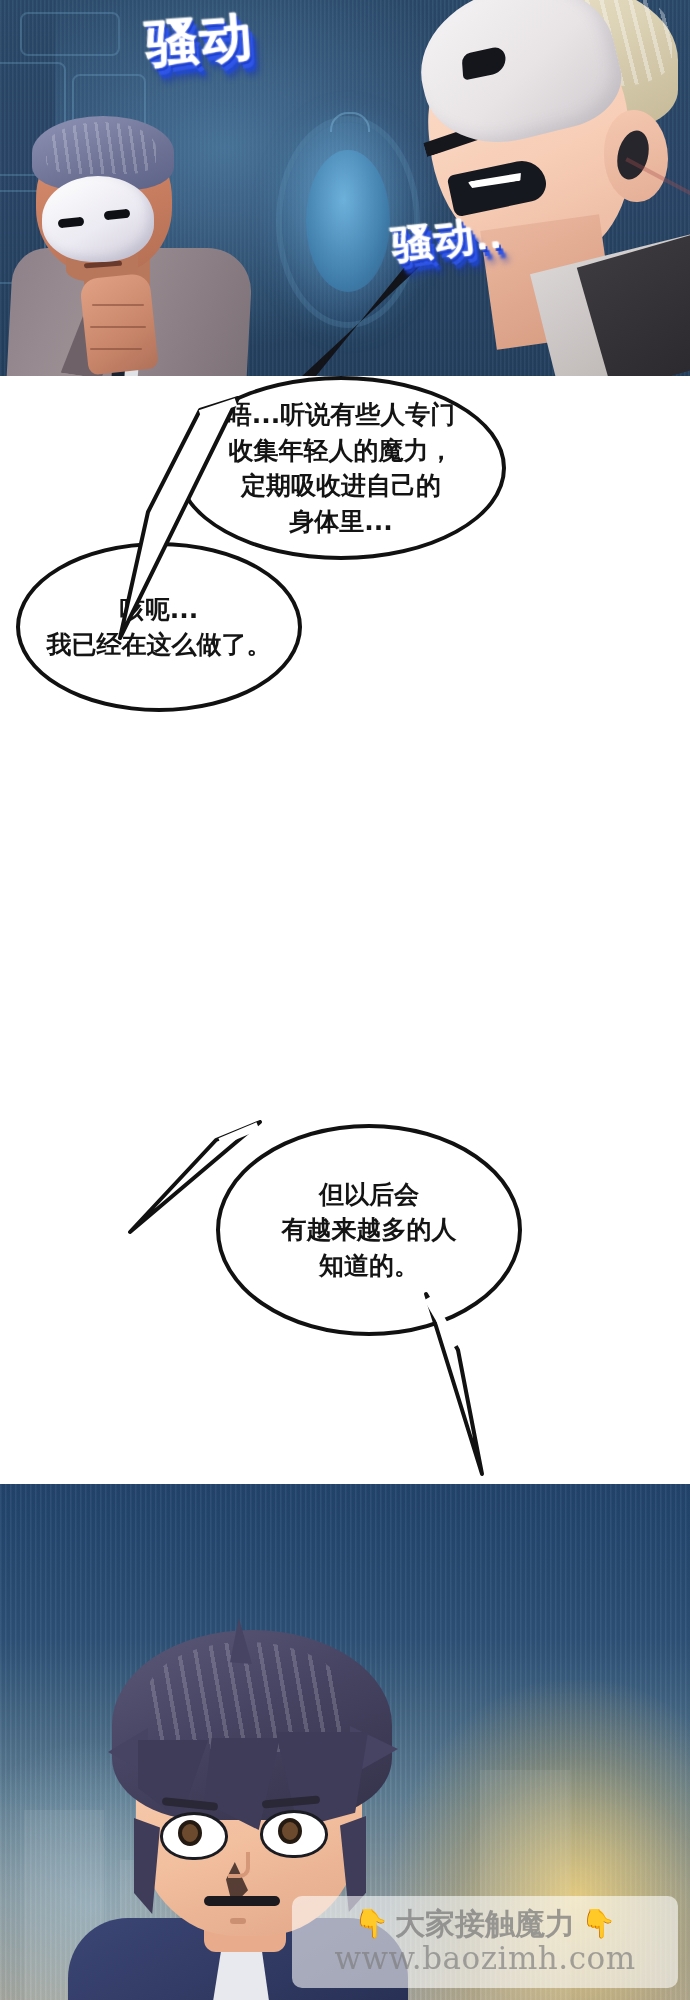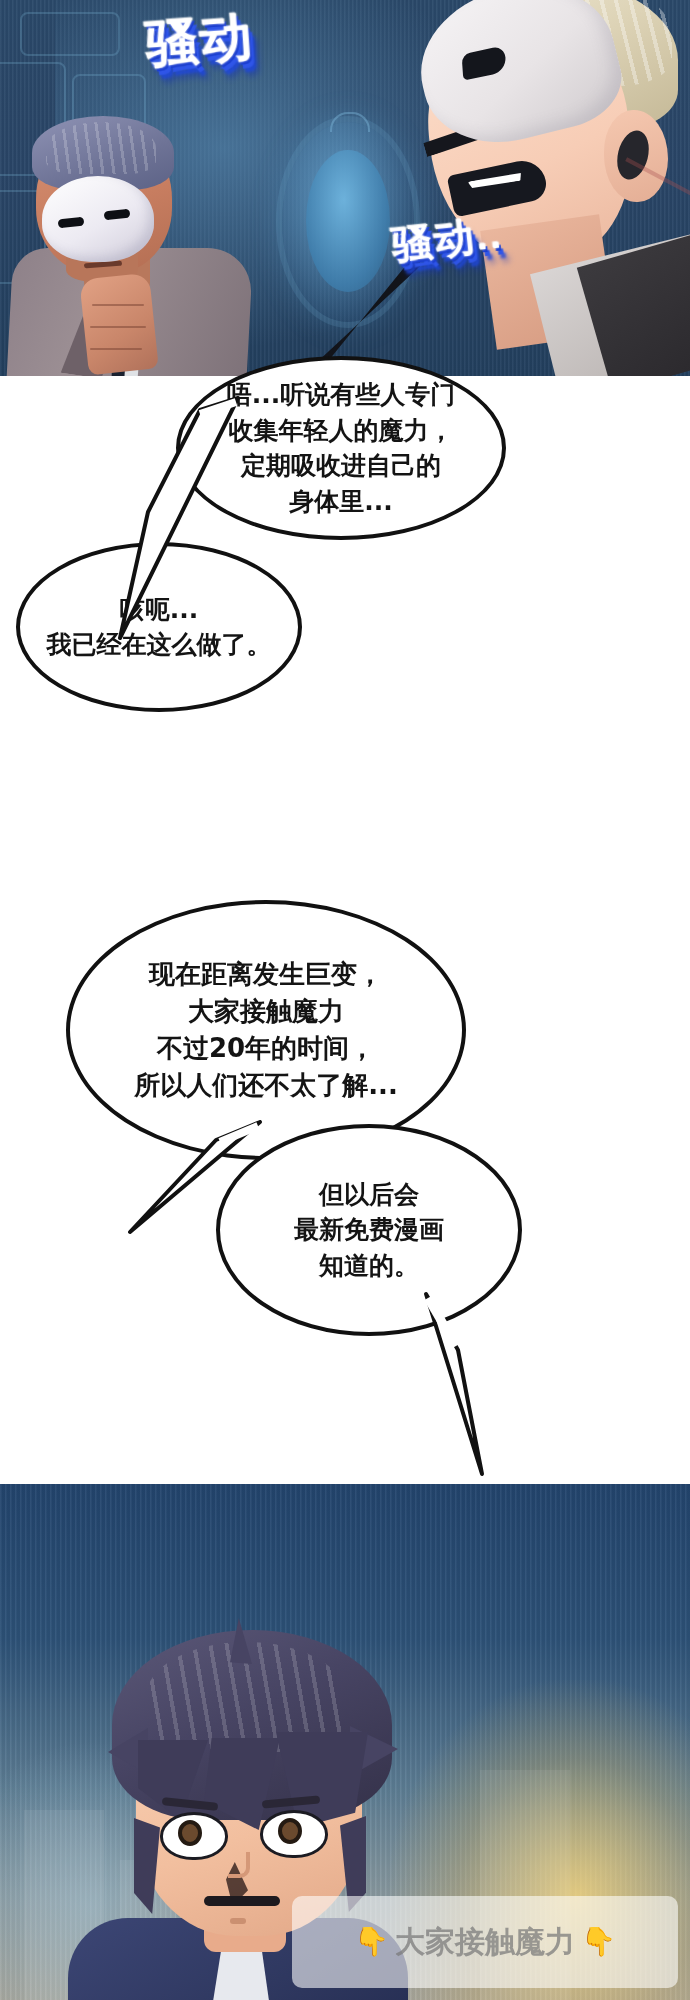--- a/index.html
+++ b/index.html
@@ -317,21 +317,21 @@
     text-align: center;
     color: #141414;
     font-family: "DejaVu Sans", "Liberation Sans", sans-serif;
     font-weight: 700;
     line-height: 1.42;
     white-space: pre-line;
     padding: 0 10px;
   }
 
   
-  #bubble-1 { left: 176px; top: 356px; width: 330px; height: 184px; }
+  #bubble-1 { left: 176px; top: 376px; width: 330px; height: 184px; }
   #bubble-1 .btext { font-size: 25px; }
 
   
   #bubble-2 { left: 16px; top: 542px; width: 286px; height: 170px; }
   #bubble-2 .btext { font-size: 25px; }
 
   
   #bubble-3 { left: 66px; top: 900px; width: 400px; height: 260px; }
   #bubble-3 .btext { font-size: 26px; }
 
@@ -575,35 +575,29 @@
   <div class="bubble" id="bubble-2">
     <div class="btext">咳呃...
 我已经在这么做了。</div>
   </div>
 
   <svg class="tail-svg" style="left:120px; top:1120px; width:180px; height:120px;" viewBox="0 0 180 120">
     <path d="M140 2 L10 112 L96 20 Z" fill="#ffffff" stroke="#111111" stroke-width="4" stroke-linejoin="round"></path>
     <path d="M138 6 L100 22" stroke="#ffffff" stroke-width="8"></path>
   </svg>
 
-  <div class="bubble" id="bubble-3">
-    <div class="btext">现在距离发生巨变，
-大家接触魔力
-不过20年的时间，
-所以人们还不太了解...</div>
-  </div>
 
   <svg class="tail-svg" style="left:400px; top:1290px; width:160px; height:190px;" viewBox="0 0 160 190">
     <path d="M26 4 L82 184 L58 60 Z" fill="#ffffff" stroke="#111111" stroke-width="4" stroke-linejoin="round"></path>
     <path d="M28 8 L56 56" stroke="#ffffff" stroke-width="9"></path>
   </svg>
 
   <div class="bubble" id="bubble-4">
     <div class="btext">但以后会
-最新免费漫画
+有越来越多的人
 知道的。</div>
   </div>
 
   <div class="panel-bottom">
     <div class="pb-stripes"></div>
     <div class="pb-glowL"></div>
     <div class="pb-glowR"></div>
     <div class="pb-build pbb1"></div>
     <div class="pb-build pbb2"></div>
     <div class="pb-build pbb3"></div>
@@ -635,15 +629,16 @@
     <div class="boy-mouth"></div>
     <div class="boy-chin-line"></div>
   </div>
 
   <div class="watermark">
     <div class="wm-row1">
       <span class="wm-hand">👇</span>
       <span>大家接触魔力</span>
       <span class="wm-hand">👇</span>
     </div>
+    <div class="wm-row2">www.baozimh.com</div>
   </div>
 
 </div>
 
 </body></html>

